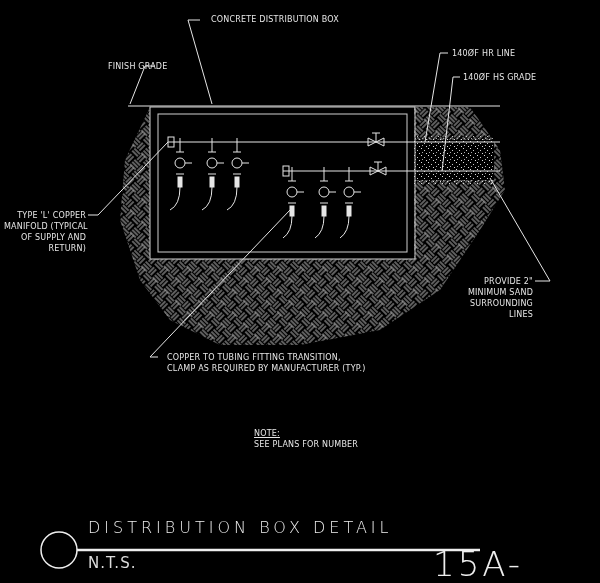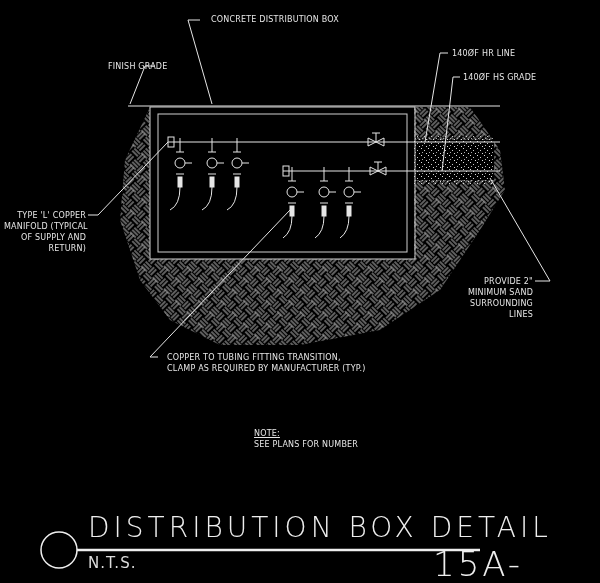--- a/index.html
+++ b/index.html
@@ -1,20 +1,20 @@
 <!DOCTYPE html>
 <html><head>
 <meta charset="utf-8">
 <style>
   html, body { margin:0; padding:0; background:#000; }
   body { width:600px; height:583px; position:relative; overflow:hidden; font-family:"DejaVu Sans Mono", monospace; }
   svg { position:absolute; left:0; top:0; }
   .lbl { position:absolute; color:#e6e6e6; font-family:"DejaVu Sans", sans-serif; font-size:8px; line-height:11px; letter-spacing:0.2px; white-space:nowrap; }
   .r { text-align:right; }
-  .title { position:absolute; left:88px; top:514px; color:#eee; font-family:"DejaVu Sans", sans-serif; font-size:28px; letter-spacing:4px; font-weight:300; line-height:28px; }
+  .title { position:absolute; left:88px; top:514px; color:#eee; font-family:"DejaVu Sans", sans-serif; font-size:16px; letter-spacing:4px; font-weight:300; line-height:28px; }
   .nts { position:absolute; left:88px; top:554px; color:#ddd; font-family:"DejaVu Sans", sans-serif; font-size:15px; letter-spacing:1px; }
   .num { position:absolute; left:433px; top:546px; color:#eee; font-family:"DejaVu Sans", sans-serif; font-size:34px; letter-spacing:3px; line-height:36px; font-weight:300; }
   .note-title { text-decoration:underline; }
 </style>
 </head>
 <body>
 
 <svg width="600" height="583" viewBox="0 0 600 583">
   <defs>
     <pattern id="basket" width="16" height="16" patternUnits="userSpaceOnUse" patternTransform="rotate(45)">

